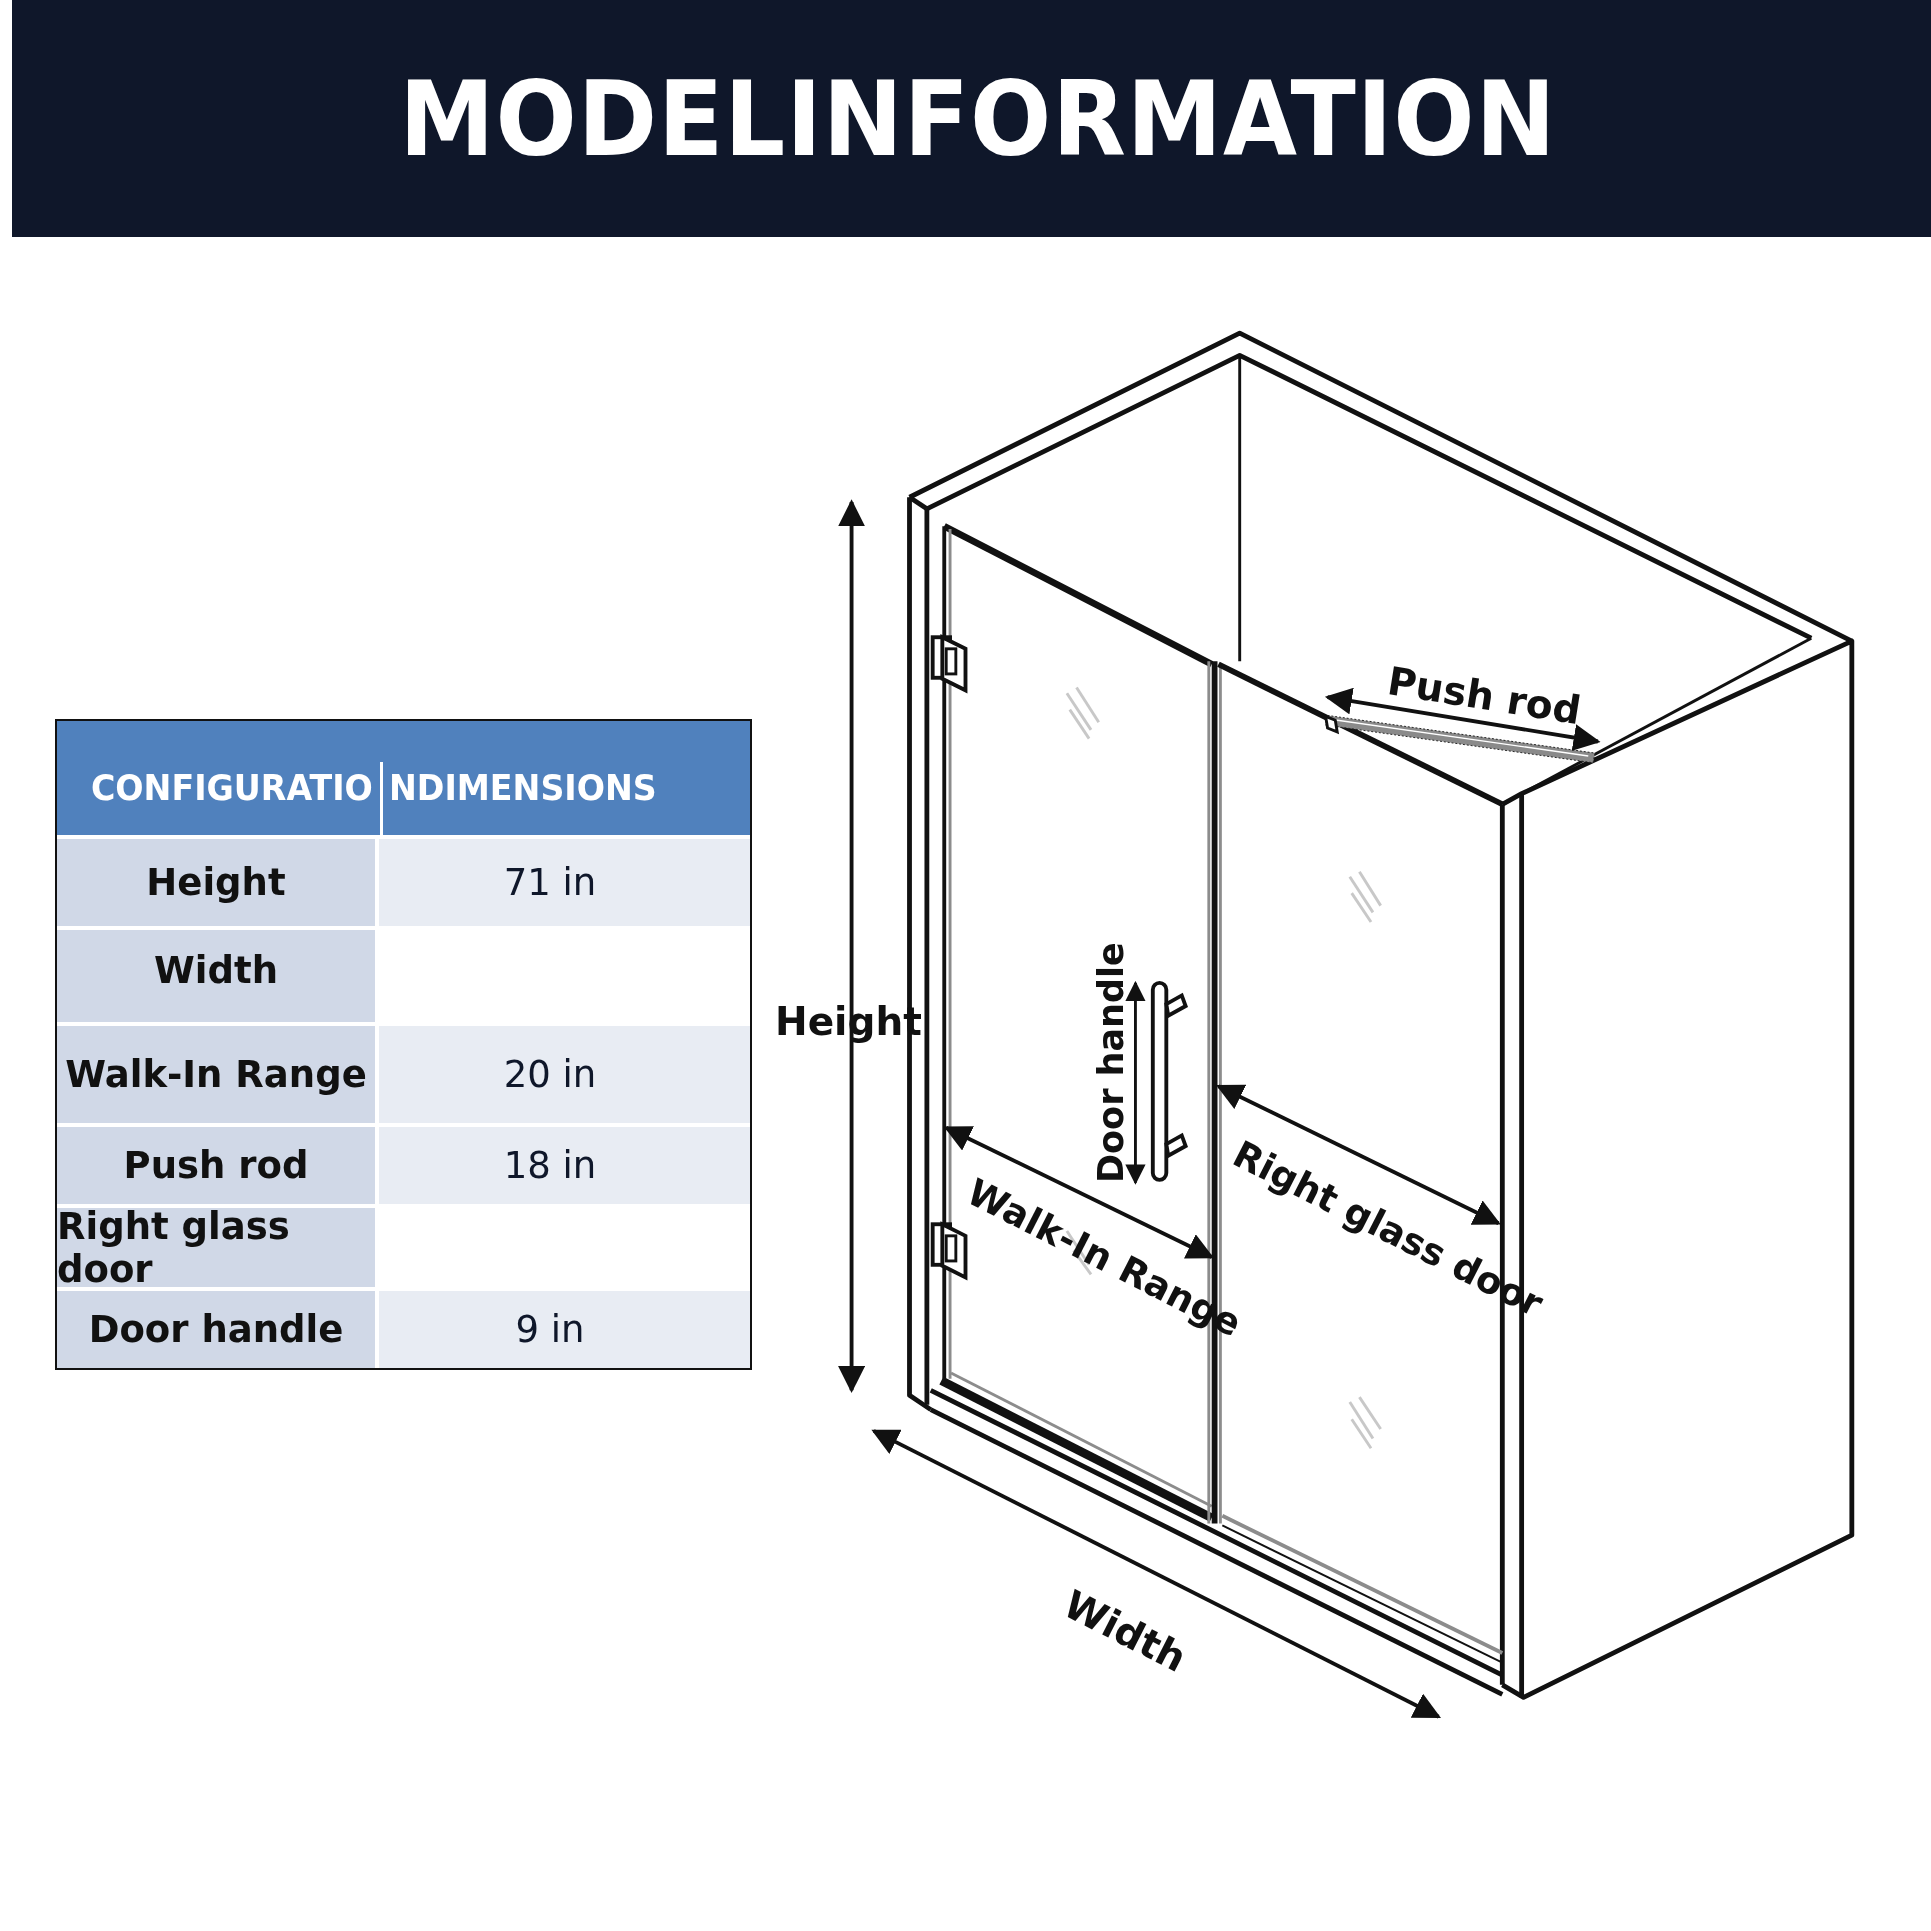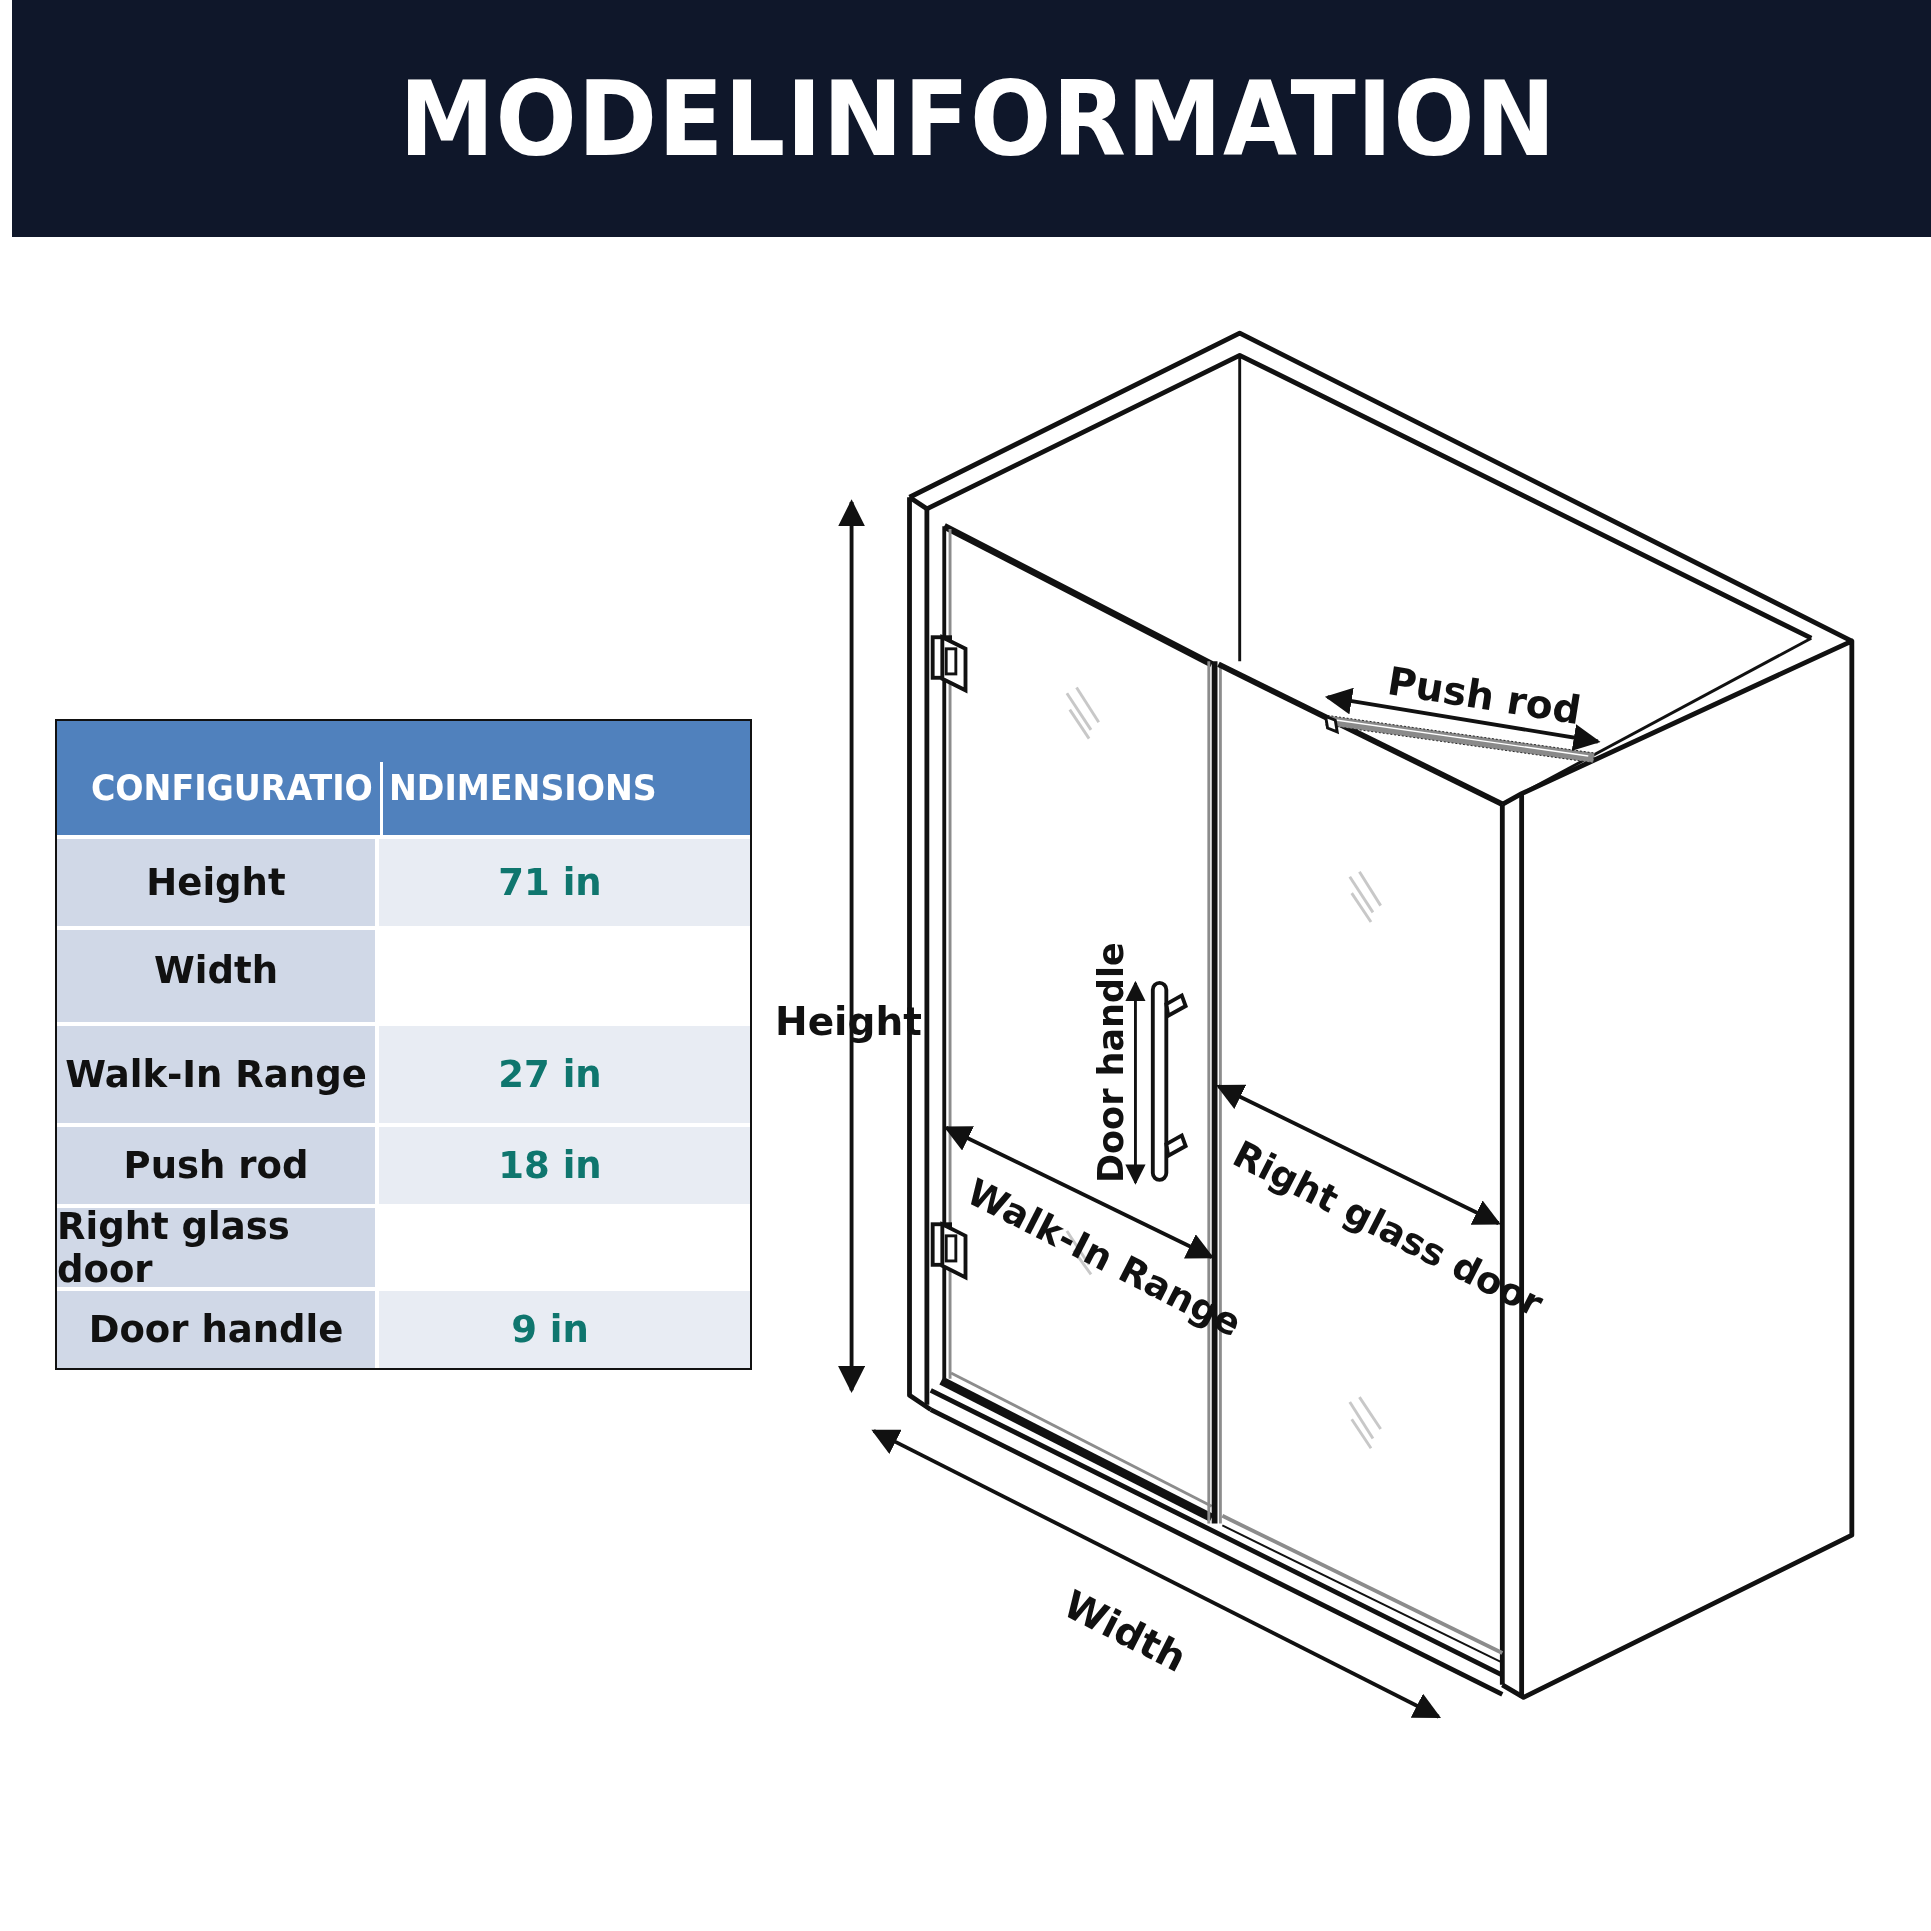--- a/index.html
+++ b/index.html
@@ -39,21 +39,21 @@
     .spec-row { display: flex; border-bottom: 4.8px solid #fff; }
     .spec-row:last-child { border-bottom: none; }
     .spec-row .label {
       width: 322px; background: #d0d8e7; border-right: 4.8px solid #fff;
       display: flex; align-items: center; justify-content: center;
       font-weight: bold; font-size: 37px; color: #111; box-sizing: border-box;
     }
     .spec-row .value {
       flex: 1; background: #e8ecf3;
       display: flex; align-items: center; justify-content: center;
-      font-weight: bold; font-size: 37px; color: #0f766e; padding-right: 29px;
+      font-weight: normal; font-size: 37px; color: #0f172a; padding-right: 29px;
     }
     .diagram { position: absolute; left: 0; top: 0; width: 1931px; height: 1931px; pointer-events: none; }
     .dim-label {
       position: absolute; font-weight: bold; font-size: 39px; color: #111;
       white-space: nowrap; transform-origin: left center;
     }
   </style>
 </head>
 <body>
 
@@ -69,21 +69,21 @@
   </div>
   <div class="spec-row" style="height:87px">
     <div class="label">Height</div>
     <div class="value">71 in</div>
   </div>
   <div class="spec-row" style="height:92px">
     <div class="label" style="padding-bottom:11.6px">Width</div>
   </div>
   <div class="spec-row" style="height:97px">
     <div class="label">Walk-In Range</div>
-    <div class="value">27 in</div>
+    <div class="value">20 in</div>
   </div>
   <div class="spec-row" style="height:77px">
     <div class="label">Push rod</div>
     <div class="value">18 in</div>
   </div>
   <div class="spec-row" style="height:79px">
     <div class="label">Right glass door</div>
   </div>
   <div class="spec-row" style="height:77px">
     <div class="label">Door handle</div>

